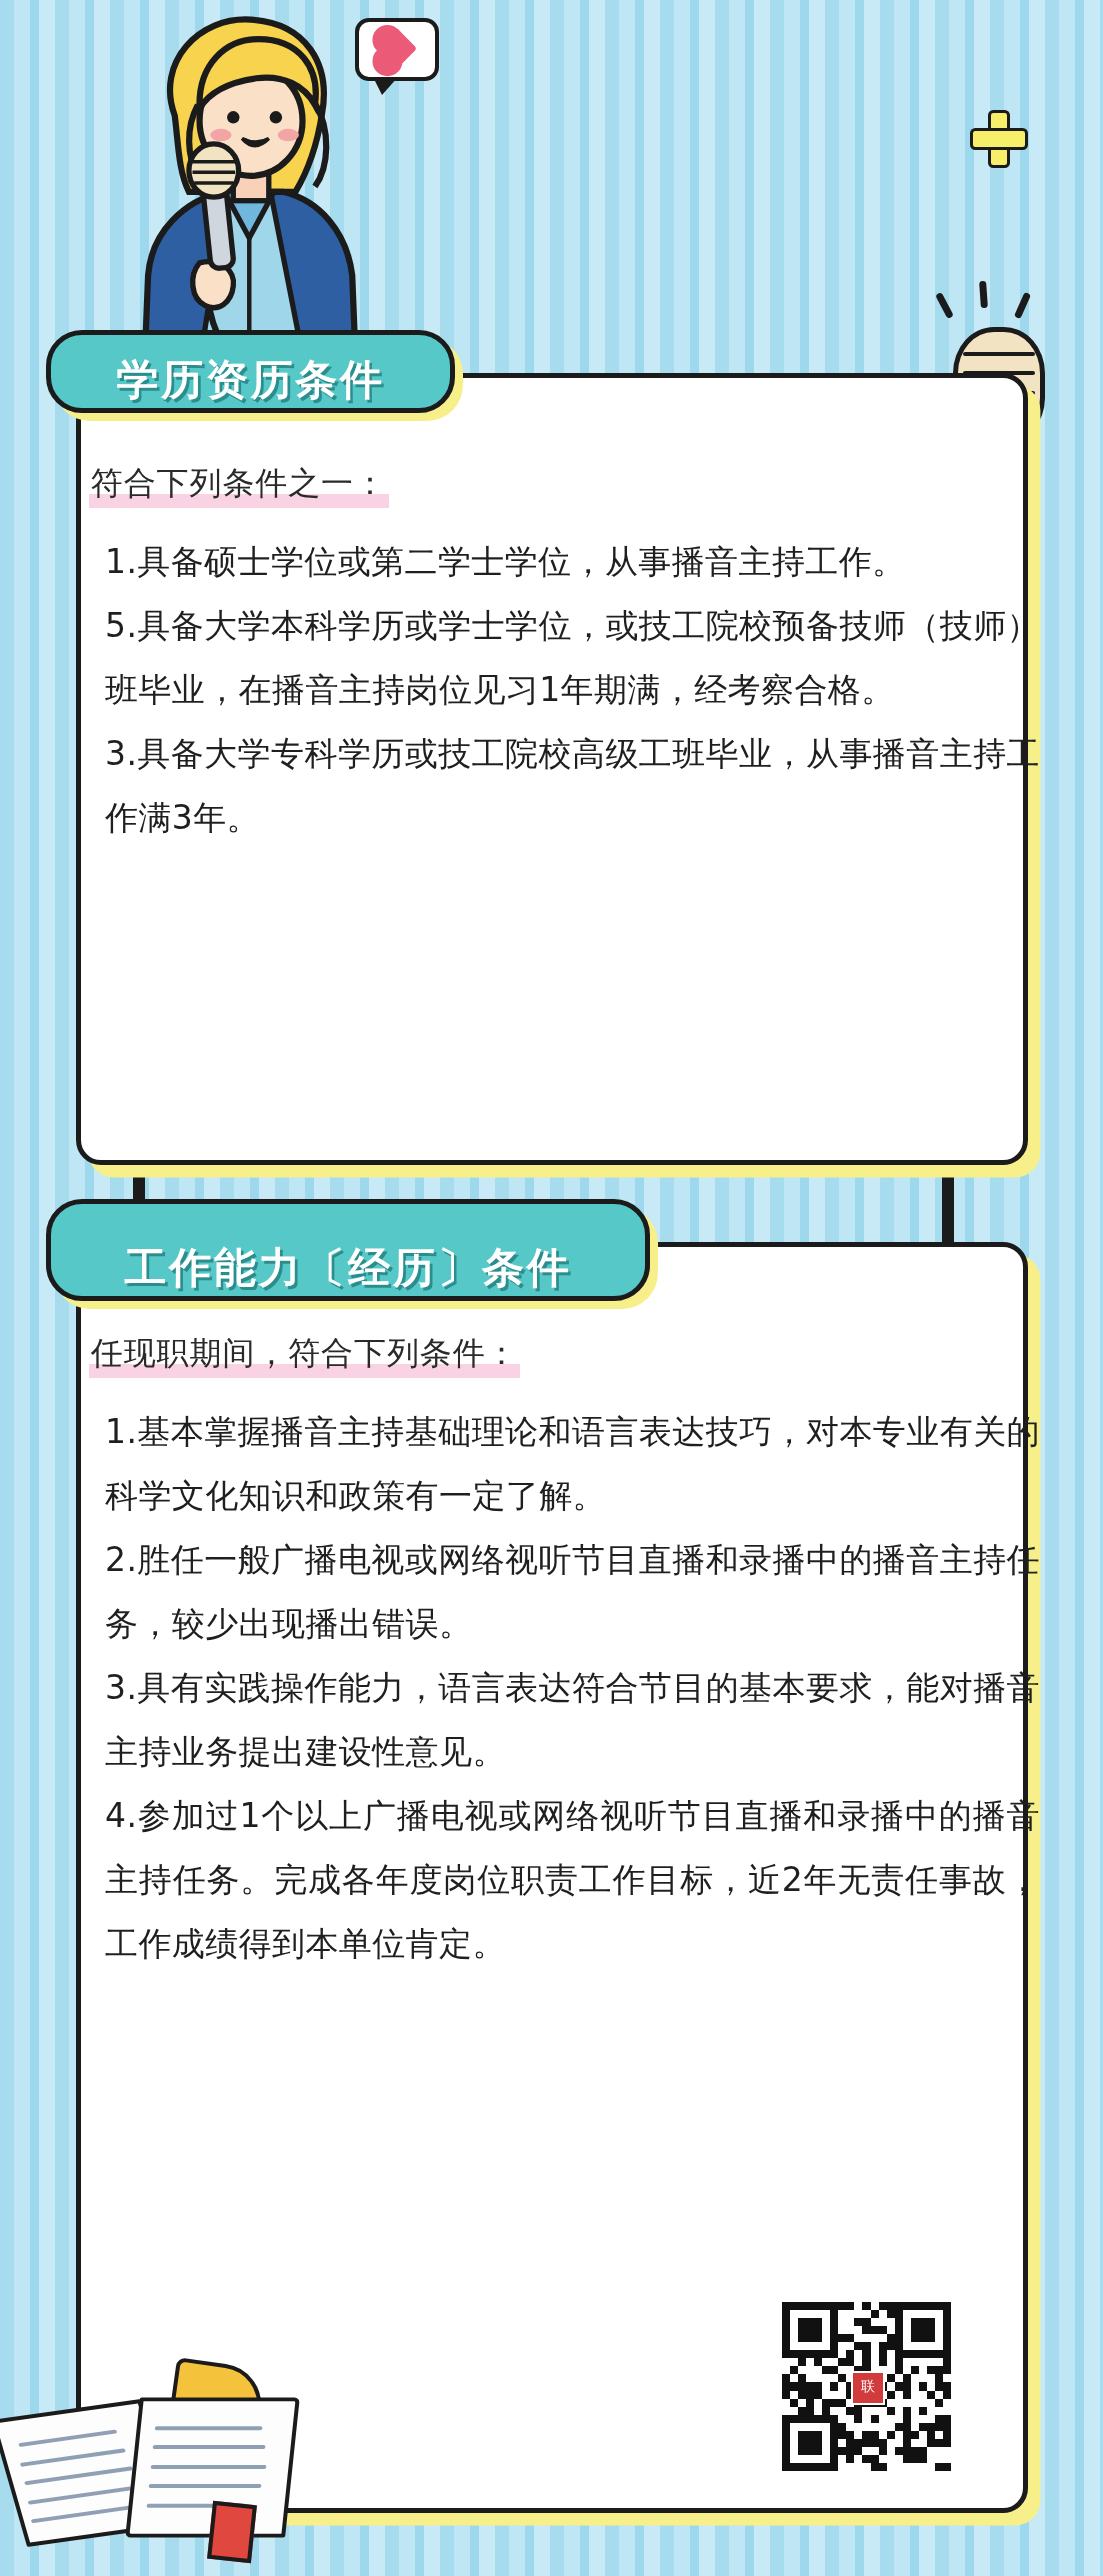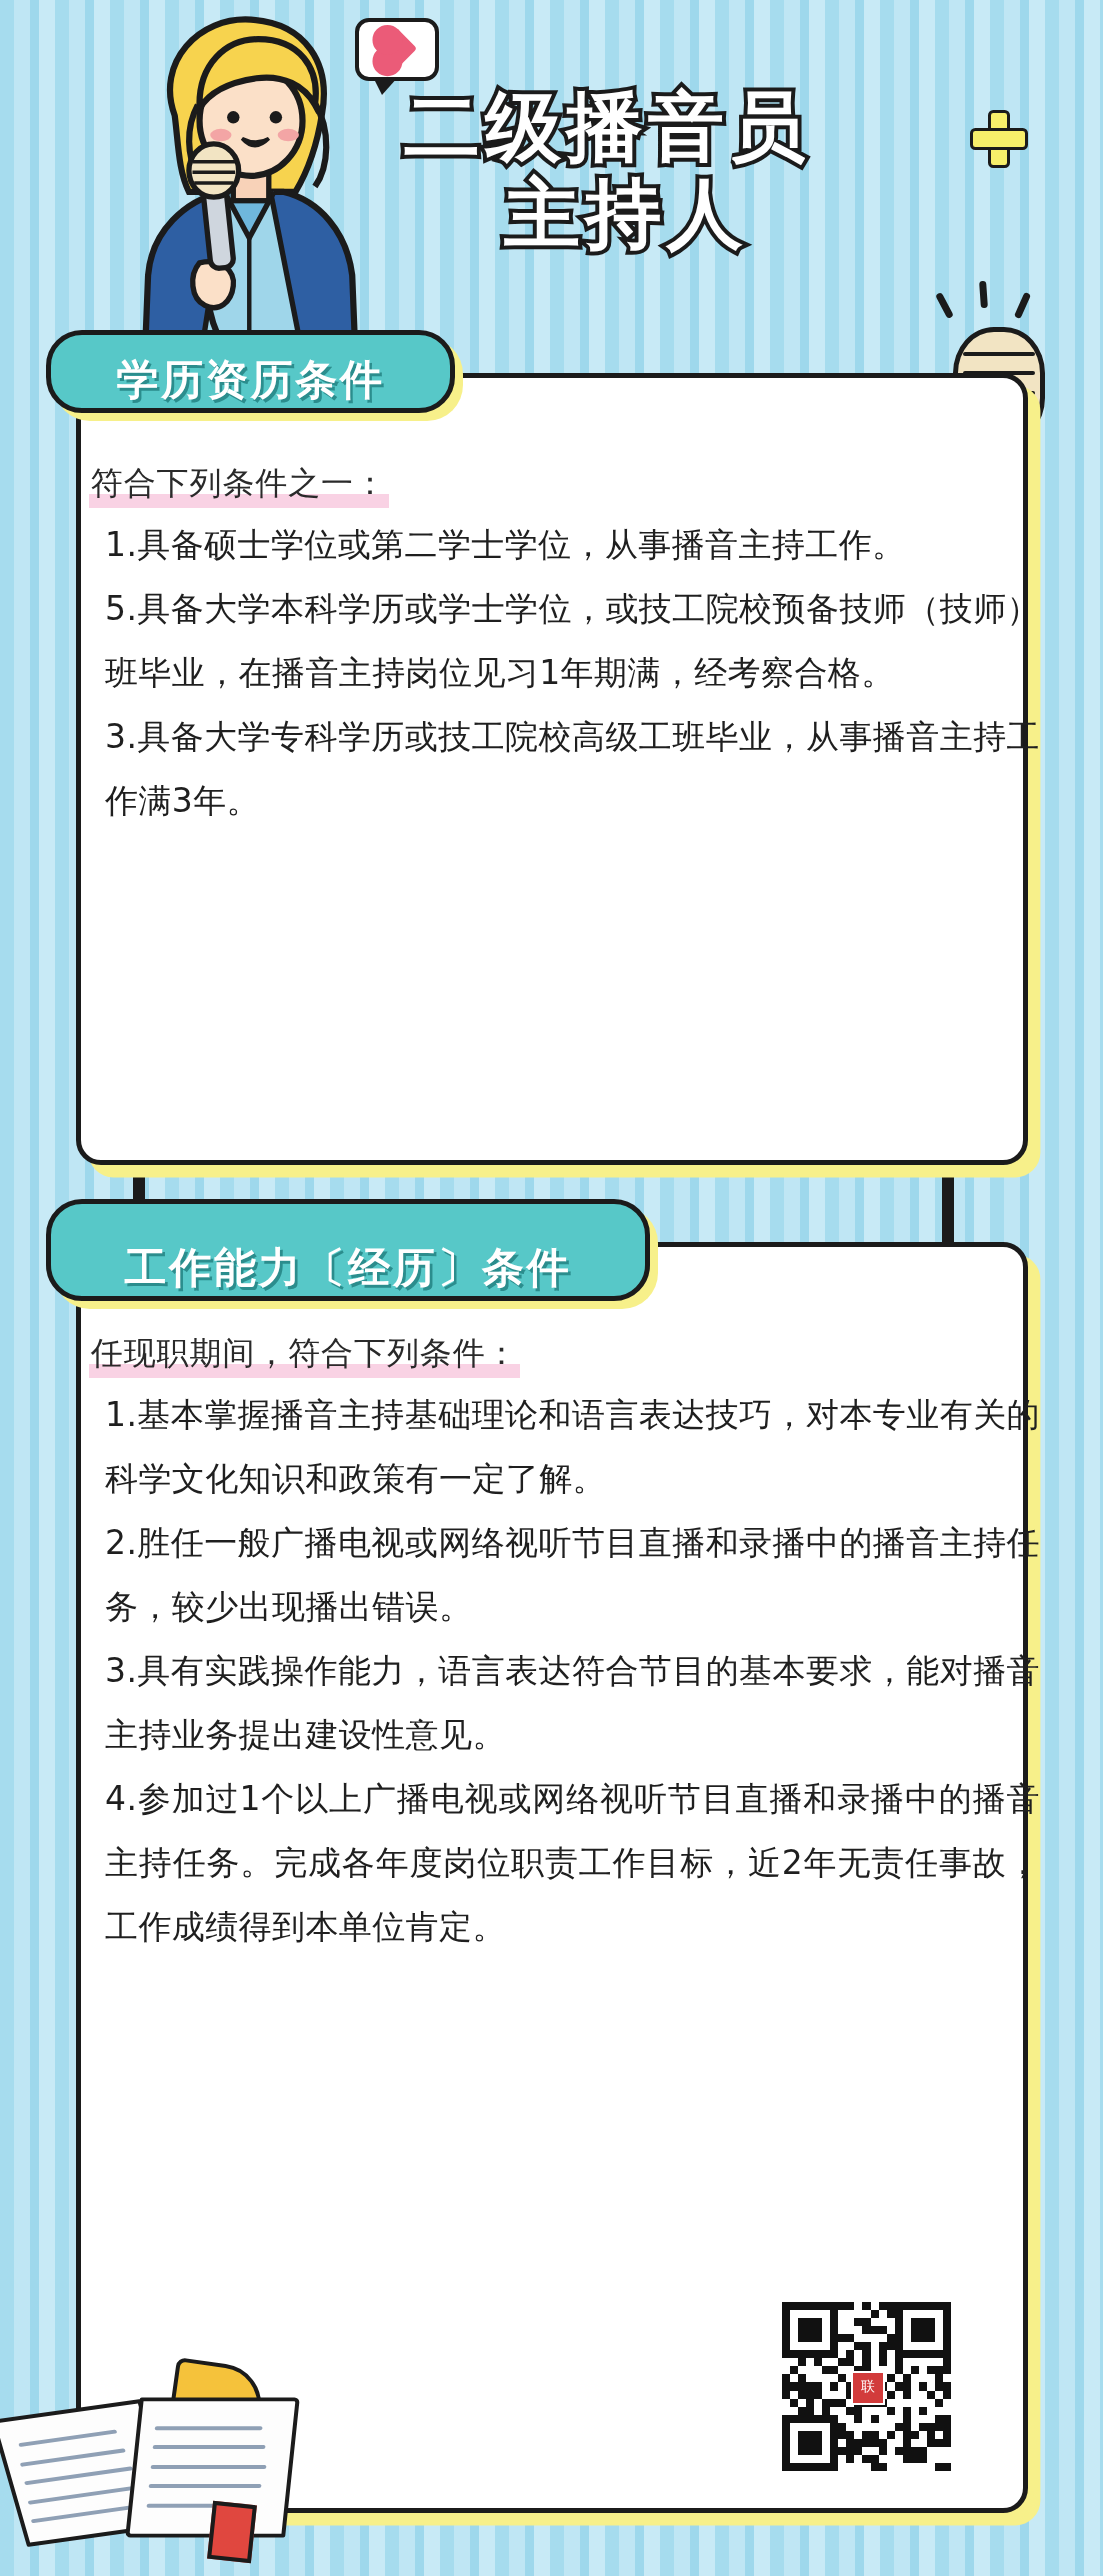--- a/index.html
+++ b/index.html
@@ -216,21 +216,21 @@
   #body-work { top: 1332px; }
 
   .lead {
     display: inline-block;
     font-family: Liberation Serif, serif;
     font-size: 32px;
     color: #2a2a2a;
     letter-spacing: 0.9px;
     padding: 0 1.8px 1.8px 1.8px;
     background: linear-gradient(to top, #f9d2e4 0 14px, transparent 14px);
-    margin: 0 0 5px 55px;
+    margin: 0 0 22px 55px;
   }
 
   .para {
     font-family: "DejaVu Sans", sans-serif;
     font-size: 33px;
     line-height: 64px;
     color: #1f1f1f;
     margin: 0 0 0 71px;
     padding-right: 27px;
     letter-spacing: 0.4px;
@@ -356,24 +356,20 @@
 
       <rect x="128" y="196" width="26" height="96" rx="10" fill="#cfd6de" stroke="#1b1b1b" stroke-width="6" transform="rotate(-6 141 244)"></rect>
       <ellipse cx="136" cy="182" rx="28" ry="30" fill="#f2e4c3" stroke="#1b1b1b" stroke-width="6"></ellipse>
       <path d="M112 172 H160 M112 184 H160 M114 196 H158" stroke="#1b1b1b" stroke-width="4"></path>
     </svg>
 
     <div class="speech-bubble">
       <div class="heart"></div>
     </div>
 
-    <div class="title-wrap">
-      <div class="title-line l1">二级播音员</div>
-      <div class="title-line l2">主持人</div>
-    </div>
 
     <div class="sparkle">
       <div></div>
         <div></div>
     </div>
   </div>
 
   <div class="mic-deco">
     <div class="mic-ray" style="left:3.6px; top:-19.5px; transform:rotate(-28deg);"></div>
     <div class="mic-ray" style="left:43px; top:-30px; transform:rotate(-4deg);"></div>

